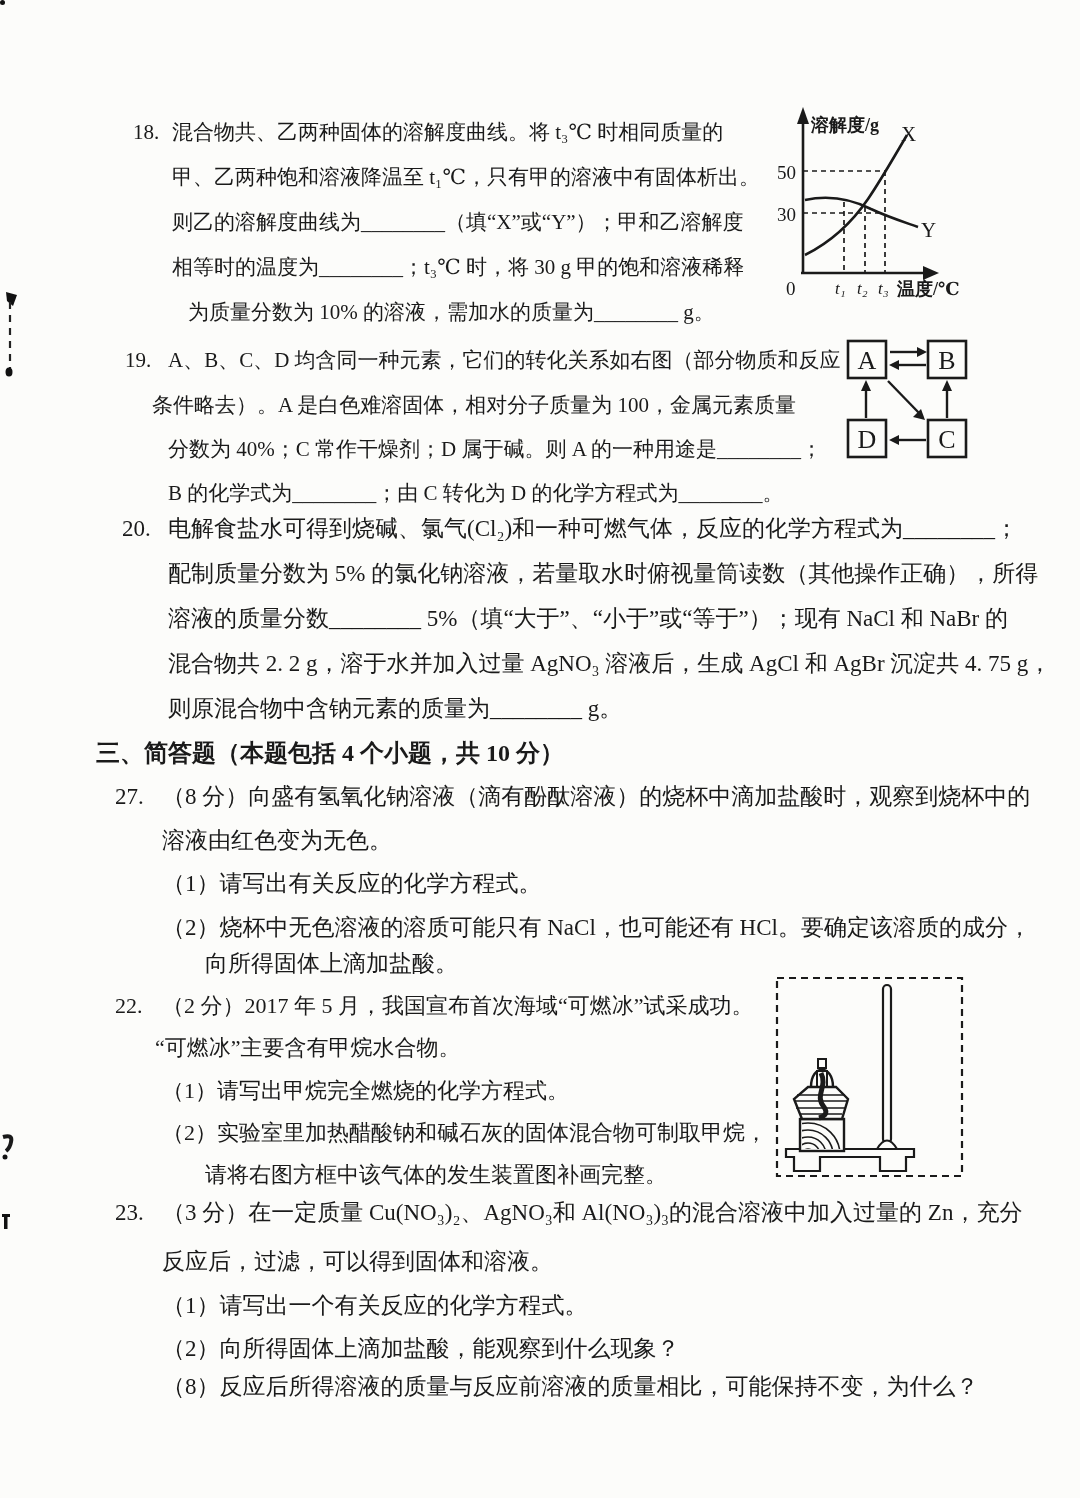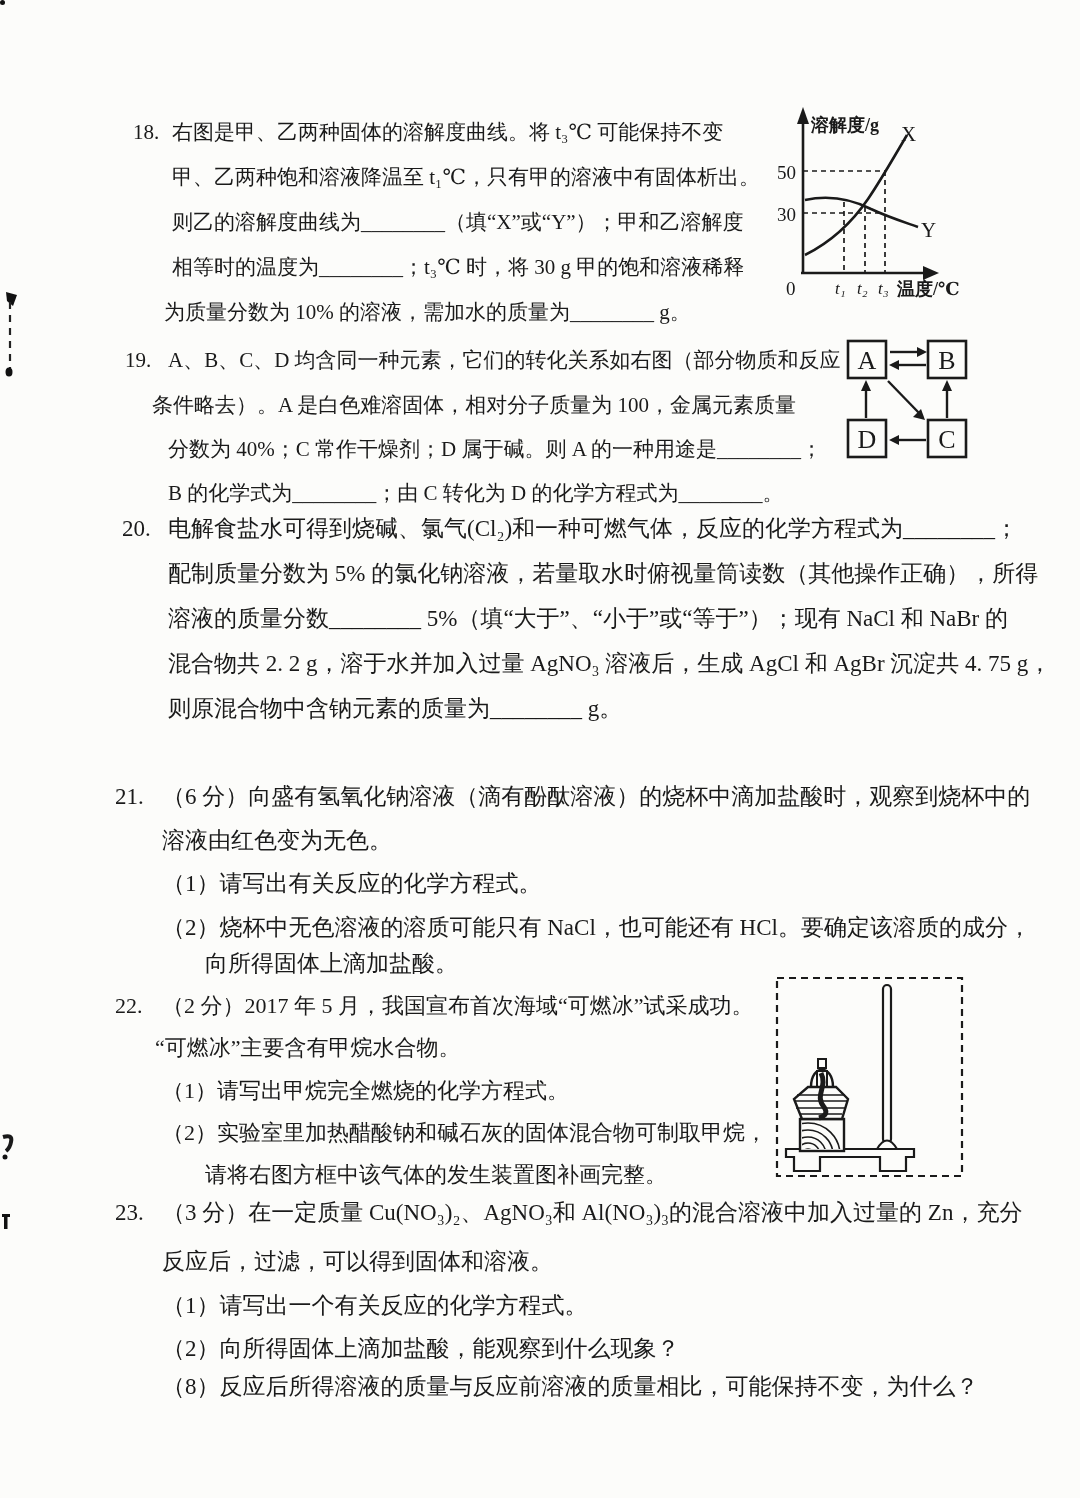--- a/index.html
+++ b/index.html
@@ -29,25 +29,25 @@
     <circle cx="5" cy="23" r="2.5" fill="#111"></circle>
   </svg>
   <svg style="left:0;top:1212;" width="14" height="22" viewBox="0 0 14 22">
     <rect x="4" y="2" width="3.5" height="15" fill="#111"></rect>
     <rect x="2" y="2" width="8" height="3" fill="#111"></rect>
   </svg>
   <div class="speck" style="left:746;top:496;width:5px;height:5px;"></div>
 
   <div>
     <span class="t s21" style="left:133px;top:116px">18.</span>
-    <span class="t s21" style="left:172px;top:116px">右图是甲、乙两种固体的溶解度曲线。将 t₃℃ 可能保持不变</span>
+    <span class="t s21" style="left:172px;top:116px">混合物共、乙两种固体的溶解度曲线。将 t₃℃ 时相同质量的</span>
     <span class="t s21" style="left:172px;top:161px">甲、乙两种饱和溶液降温至 t₁℃，只有甲的溶液中有固体析出。</span>
     <span class="t s21" style="left:172px;top:206px">则乙的溶解度曲线为________（填“X”或“Y”）；甲和乙溶解度</span>
     <span class="t s21" style="left:172px;top:251px">相等时的温度为________；t₃℃ 时，将 30 g 甲的饱和溶液稀释</span>
-    <span class="t s21" style="left:164px;top:296px">为质量分数为 10% 的溶液，需加水的质量为________ g。</span>
+    <span class="t s21" style="left:188px;top:296px">为质量分数为 10% 的溶液，需加水的质量为________ g。</span>
   </div>
 
   <svg style="left:773;top:103;" width="202" height="205" viewBox="0 0 202 205">
     <g class="stroke" stroke-width="2.6">
       <line x1="30" y1="170" x2="30" y2="16"></line>
       <line x1="28" y1="170" x2="156" y2="170"></line>
     </g>
     <polygon points="30,4 24,21 36,21" fill="#1a1a1a"></polygon>
     <polygon points="166,170 150,163 150,177" fill="#1a1a1a"></polygon>
     <g class="stroke" stroke-width="1.7" stroke-dasharray="5 4">
@@ -110,24 +110,25 @@
 
   <div>
     <span class="t" style="left:122px;top:513px">20.</span>
     <span class="t" style="left:168px;top:513px">电解食盐水可得到烧碱、氯气(Cl₂)和一种可燃气体，反应的化学方程式为________；</span>
     <span class="t" style="left:168px;top:558px">配制质量分数为 5% 的氯化钠溶液，若量取水时俯视量筒读数（其他操作正确），所得</span>
     <span class="t" style="left:168px;top:603px">溶液的质量分数________ 5%（填“大于”、“小于”或“等于”）；现有 NaCl 和 NaBr 的</span>
     <span class="t" style="left:168px;top:648px">混合物共 2. 2 g，溶于水并加入过量 AgNO₃ 溶液后，生成 AgCl 和 AgBr 沉淀共 4. 75 g，</span>
     <span class="t" style="left:168px;top:693px">则原混合物中含钠元素的质量为________ g。</span>
   </div>
 
+  <div class="t heading" style="left:96px;top:737px">三、简答题（本题包括 4 个小题，共 10 分）</div>
 
   <div>
-    <span class="t" style="left:115px;top:781px">21.</span>
-    <span class="t" style="left:162px;top:781px">（6 分）向盛有氢氧化钠溶液（滴有酚酞溶液）的烧杯中滴加盐酸时，观察到烧杯中的</span>
+    <span class="t" style="left:115px;top:781px">27.</span>
+    <span class="t" style="left:162px;top:781px">（8 分）向盛有氢氧化钠溶液（滴有酚酞溶液）的烧杯中滴加盐酸时，观察到烧杯中的</span>
     <span class="t" style="left:162px;top:825px">溶液由红色变为无色。</span>
     <span class="t" style="left:162px;top:868px">（1）请写出有关反应的化学方程式。</span>
     <span class="t" style="left:162px;top:912px">（2）烧杯中无色溶液的溶质可能只有 NaCl，也可能还有 HCl。要确定该溶质的成分，</span>
     <span class="t" style="left:205px;top:948px">向所得固体上滴加盐酸。</span>
   </div>
 
   <div>
     <span class="t s22" style="left:115px;top:990px">22.</span>
     <span class="t s22" style="left:162px;top:990px">（2 分）2017 年 5 月，我国宣布首次海域“可燃冰”试采成功。</span>
     <span class="t s22" style="left:155px;top:1032px">“可燃冰”主要含有甲烷水合物。</span>

